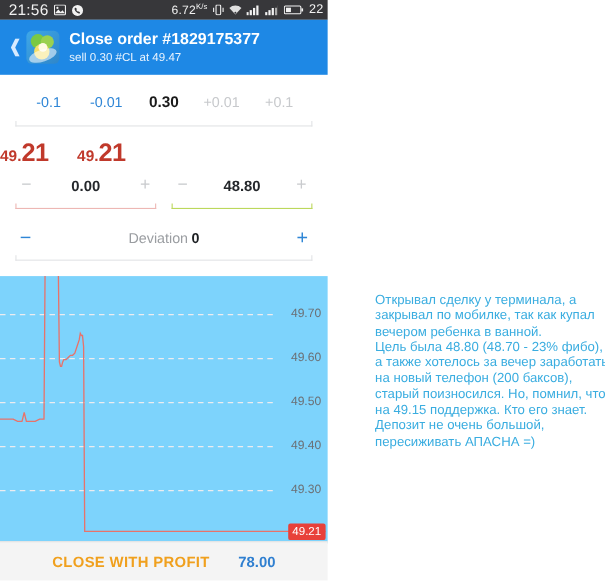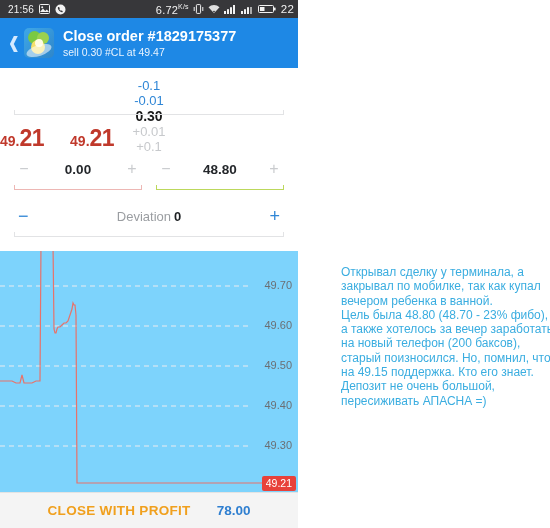--- a/index.html
+++ b/index.html
@@ -15,21 +15,21 @@
     background:#ffffff;overflow:hidden;
   }
 
   
   .statusbar{
     height:18px;background:#37373a;color:#f2f2f2;
     display:flex;align-items:center;
     font-size:11px;letter-spacing:.2px;
     padding:0 4px 0 8px;box-sizing:border-box;
   }
-  .sb-time{font-size:10px;}
+  .sb-time{font-size:14px;}
   .sb-left{display:flex;align-items:center;gap:5px;}
   .sb-right{margin-left:auto;display:flex;align-items:center;gap:4px;}
   .sb-data{font-size:11px;}
   .sb-data sup{font-size:7px;vertical-align:super;}
   .ic{display:inline-block;line-height:1;}
   .ic svg{display:block;}
   .sb-batt-num{font-size:11.5px;margin-left:1px;}
 
   
   .appbar{
@@ -65,21 +65,21 @@
     position:absolute;left:2px;top:17px;width:26px;height:11px;border-radius:50%;
     background:rgba(255,255,255,.55);transform:rotate(-18deg);
   }
   .apptitles{display:flex;flex-direction:column;justify-content:center;}
   .apptitle{font-size:14.5px;font-weight:bold;line-height:17px;}
   .appsub{font-size:10.5px;line-height:14px;color:#e8f3fe;}
 
   
   .volrow{
     display:flex;align-items:center;justify-content:space-between;
-    padding:10px 18px 0 18px;height:28px;box-sizing:content-box;flex-direction:column;
+    padding:10px 18px 0 18px;height:28px;box-sizing:content-box;
   }
   .volcell{font-size:13px;text-align:center;flex:1;}
   .vol-active{color:#2f86d6;}
   .vol-main{color:#1a1a1a;font-weight:bold;font-size:14px;}
   .vol-dim{color:#c7c9cc;}
 
   .uline{
     position:relative;height:9px;margin:0 14px;
   }
   .uline:before{

